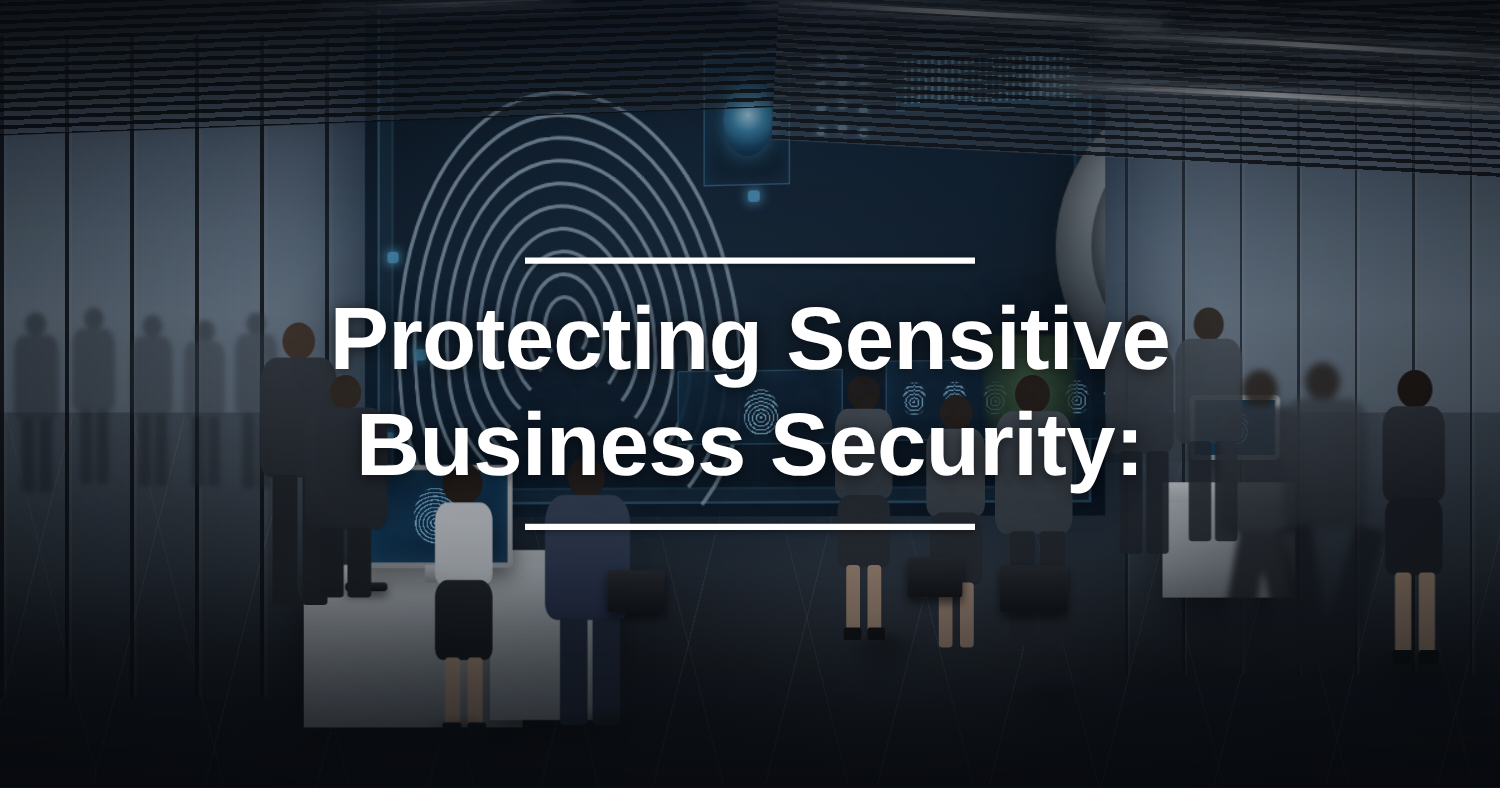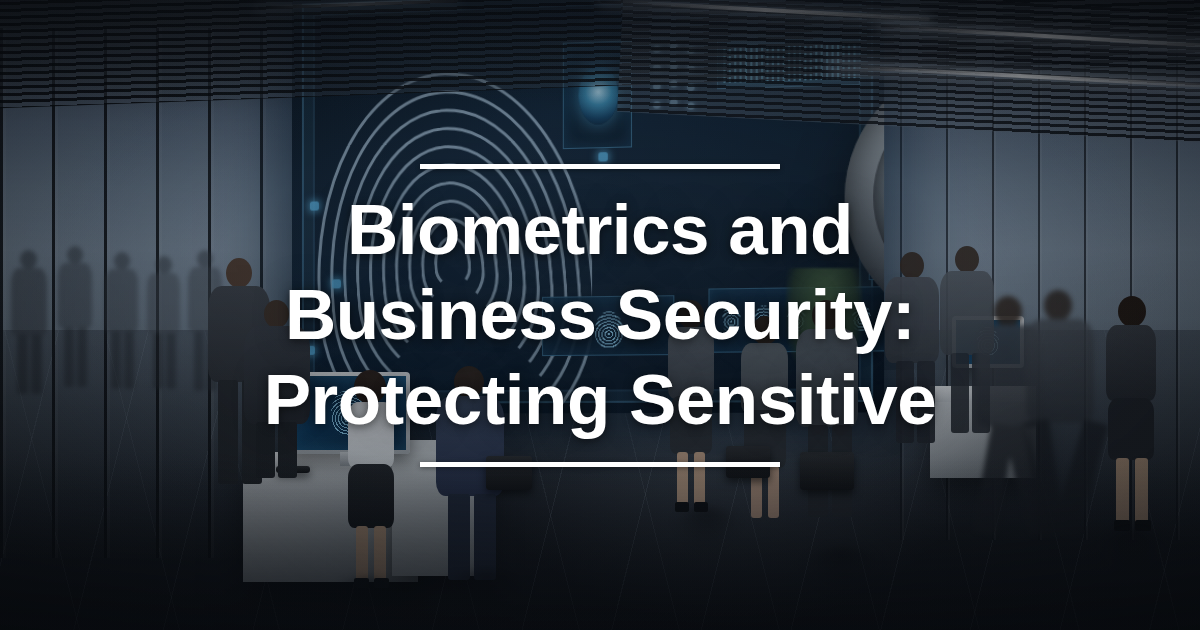--- a/index.html
+++ b/index.html
@@ -523,21 +523,20 @@
     <div class="haze"></div>
     <div class="scrim"></div>
     <div class="vignette"></div>
   </div>
 
   <div class="title-block">
 
     <div class="rule top"></div>
 
     <h1 class="headline">
-      <span class="ln">Biometrics and</span>
+      <span class="ln">Protecting Sensitive</span>
       <span class="ln">Business Security:</span>
-      <span class="ln">Protecting Sensitive</span>
     </h1>
 
     <div class="rule bottom"></div>
   </div>
 
 </div>
 
 </body></html>

